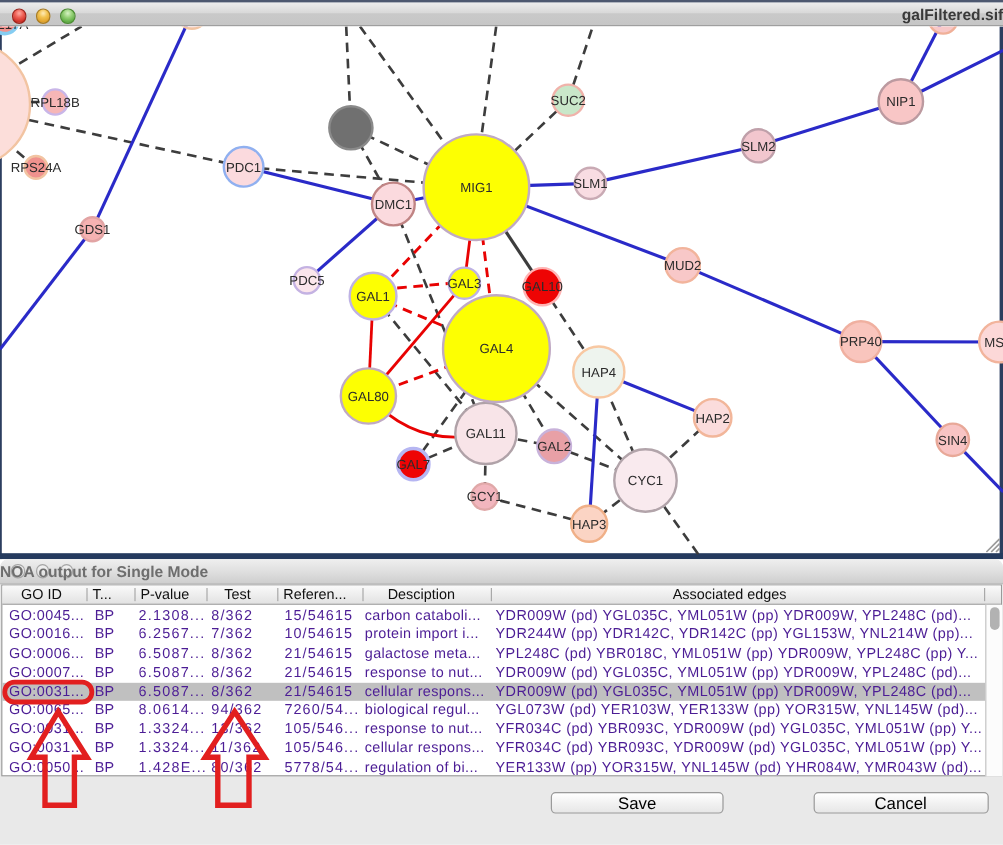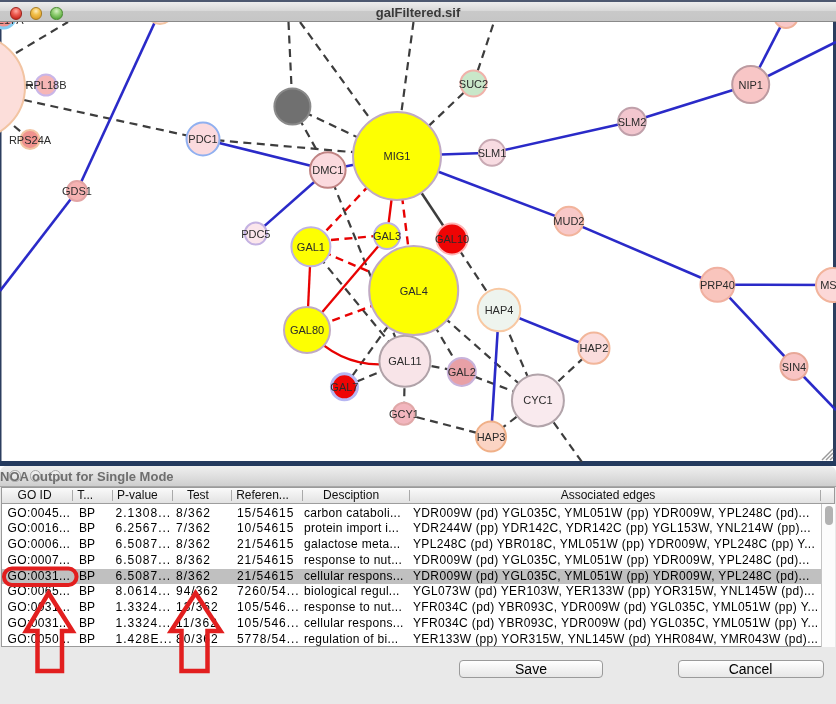--- a/index.html
+++ b/index.html
@@ -3,21 +3,21 @@
 <meta charset="utf-8">
 <style>
 html,body{margin:0;padding:0;}
 body{width:836px;height:704px;position:relative;overflow:hidden;background:#fff;
   font-family:"Liberation Sans", sans-serif;}
 .abs{position:absolute;}
 
 #tb1{left:0;top:0;width:836px;height:22px;
   background:linear-gradient(#ededed,#d9d9d9 45%,#c9c9c9 50%,#c6c6c6);
   border-top:2px solid #4d5870;border-bottom:1px solid #8a8a8a;box-sizing:border-box;}
-#tb1 .title{position:absolute;left:0;right:0;top:3px;text-align:center;
+#tb1 .title{position:absolute;left:0;right:0;top:3px;text-align:right;
   font-size:13px;font-weight:bold;color:#3a3a3a;}
 .tl{position:absolute;top:5.3px;width:12.4px;height:12.4px;border-radius:50%;box-sizing:border-box;}
 #tlr{left:9.8px;background:radial-gradient(circle at 50% 28%,#ffaca4 0%,#ee6055 38%,#cd2d24 78%,#a81d15);border:1px solid #9d241d;}
 #tly{left:29.8px;background:radial-gradient(circle at 50% 28%,#ffedbd 0%,#f2c24e 38%,#dfa02b 78%,#bd8420);border:1px solid #a87c22;}
 #tlg{left:50.4px;background:radial-gradient(circle at 50% 28%,#d6f2c4 0%,#95d077 38%,#5baa40 78%,#479032);border:1px solid #4b8c32;}
 
 #canvas{left:0;top:22px;width:836px;height:444px;background:#fff;}
 
 #win2{left:0;top:466px;width:836px;height:238px;background:#e9e9e9;
   border-radius:7px 7px 0 0;}
@@ -29,21 +29,21 @@
 .gl{position:absolute;top:4.3px;width:11.5px;height:11.5px;border-radius:50%;
   background:linear-gradient(#f2f2f2,#dfdfdf);border:1.5px solid #a6a6a6;box-sizing:border-box;}
 
 #tbl{position:absolute;left:1px;top:21px;width:834px;height:160px;background:#fff;
   border:1px solid #9a9a9a;box-sizing:border-box;}
 #thead{position:absolute;left:0;top:0;width:832px;height:15px;
   background:linear-gradient(#fafafa,#e2e2e2);border-bottom:1px solid #9d9d9d;}
 #thead .h{position:absolute;top:0;height:30px;line-height:15px;text-align:center;
   font-size:12px;color:#101010;}
 #thead .sep{position:absolute;top:2px;height:11px;width:1px;background:#a9a9a9;}
-.row{position:absolute;left:0;width:819px;height:15.75px;line-height:15.75px;font-size:12px;color:#000000;}
+.row{position:absolute;left:0;width:819px;height:15.75px;line-height:15.75px;font-size:12px;color:#4c1d95;}
 .row span{position:absolute;top:0;height:15.75px;overflow:hidden;white-space:nowrap;}
 .c0{left:5.5px;width:70px;letter-spacing:0.4px;}
 .c1{left:77px;width:30px;}
 .c2{left:113.5px;width:58px;letter-spacing:1px;}
 .c3{left:174px;width:55px;letter-spacing:1px;}
 .c4{left:235px;width:65px;letter-spacing:0.9px;}
 .c5{left:302px;width:104px;letter-spacing:0.3px;}
 .c6{left:411px;width:406px;letter-spacing:0.35px;}
 #vsb{position:absolute;left:819px;top:16px;width:14px;height:143px;background:#fcfcfc;
   border-left:1px solid #c4c4c4;box-sizing:border-box;}

